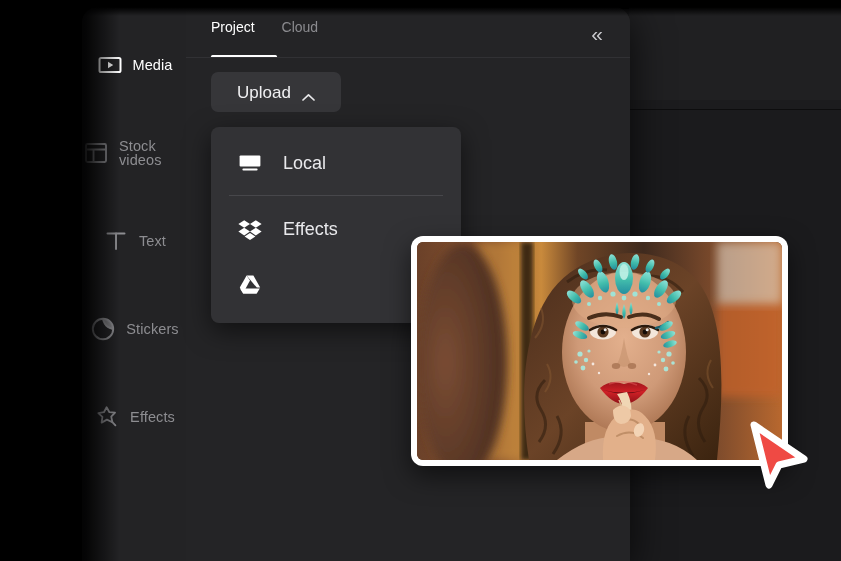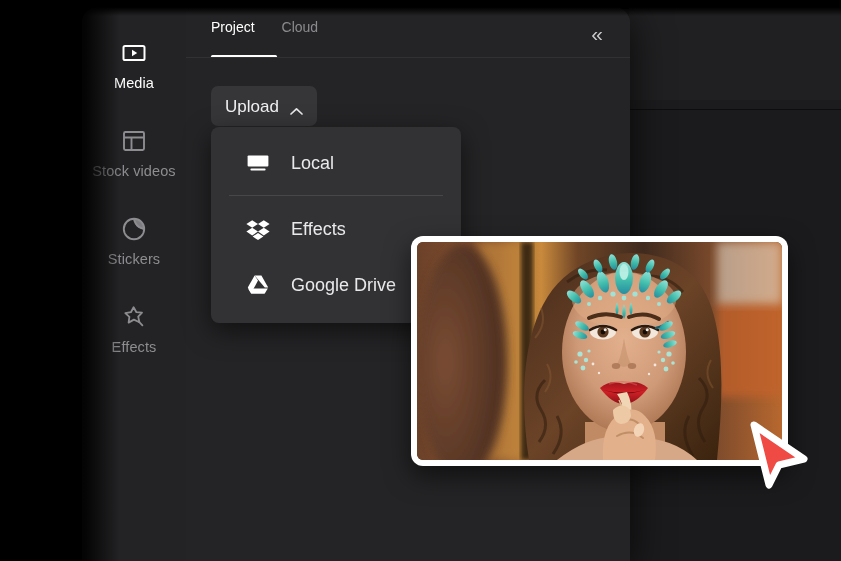--- a/index.html
+++ b/index.html
@@ -105,21 +105,21 @@
     width: 104px;
     height: 554px;
     background: #232325;
     padding-top: 14px;
     box-sizing: border-box;
   }
   .rail-item {
     width: 104px;
     height: 88px;
     display: flex;
-    flex-direction: column;
+    flex-direction: row;
     align-items: center;
     justify-content: center;
     gap: 9px;
     color: #8d8d91;
     cursor: pointer;
     user-select: none;
   }
   .rail-item.active { color: #ffffff; }
   .rail-icon {
     width: 28px;
@@ -198,22 +198,22 @@
   .upload-row {
     position: absolute;
     left: 0;
     top: 51px;
     width: 444px;
     height: 72px;
   }
   .upload-btn {
     position: absolute;
     left: 25px;
-    top: 28px;
-    width: 106px;
+    top: 14px;
+    width: 130px;
     height: 40px;
     background: #363639;
     border-radius: 7px;
     display: flex;
     align-items: center;
     justify-content: center;
     gap: 11px;
     cursor: pointer;
     user-select: none;
   }
@@ -238,21 +238,21 @@
     border-radius: 8px;
     box-shadow: 0 8px 26px rgba(0,0,0,0.55);
     padding: 8px 0 10px 0;
     z-index: 20;
   }
   .menu-item {
     height: 56px;
     display: flex;
     align-items: center;
     gap: 20px;
-    padding-left: 34px;
+    padding-left: 26px;
     cursor: pointer;
     color: #e9e9ec;
     font-size: 18px;
     user-select: none;
   }
   .menu-icon {
     width: 26px;
     height: 26px;
     flex: 0 0 26px;
     display: flex;
@@ -330,20 +330,29 @@
           <svg viewBox="0 0 28 28" fill="none">
             <rect x="4" y="5" width="20" height="18" rx="1.4" stroke="currentColor" stroke-width="1.9"></rect>
             <path d="M4 10.5 H24" stroke="currentColor" stroke-width="1.9"></path>
             <path d="M11.5 10.5 V23" stroke="currentColor" stroke-width="1.9"></path>
           </svg>
         </span>
         <span class="rail-label">Stock videos</span>
       </div>
 
 
+      <div class="rail-item">
+        <span class="rail-icon">
+          <svg viewBox="0 0 28 28" fill="none">
+            <path d="M5.5 6.5 H22.5" stroke="currentColor" stroke-width="2" stroke-linecap="round"></path>
+            <path d="M14 6.5 V22" stroke="currentColor" stroke-width="2" stroke-linecap="round"></path>
+          </svg>
+        </span>
+        <span class="rail-label">Text</span>
+      </div>
 
       <div class="rail-item">
         <span class="rail-icon">
           <svg viewBox="0 0 28 28" fill="none">
             <circle cx="14" cy="14" r="10.2" stroke="currentColor" stroke-width="1.9"></circle>
             <path d="M14 3.9 C14 3.9 14.8 12.2 24.2 14" stroke="currentColor" stroke-width="1.9"></path>
             <path d="M14.4 4.6 C15 11.2 17.4 13.2 23.6 14.6 L23.6 14 C23.6 9 19.4 4.4 14.4 4.1 Z" fill="currentColor" opacity="0.85"></path>
           </svg>
         </span>
         <span class="rail-label">Stickers</span>
@@ -414,21 +423,20 @@
       </div>
 
       <div class="menu-item">
         <span class="menu-icon">
           <svg viewBox="0 0 26 26" width="26" height="26">
             <path d="M9.6 3.4 L16.4 3.4 L23.2 15.6 L19.8 15.6 Z" fill="#ffffff"></path>
             <path d="M9.6 3.4 L2.8 15.6 L6.2 21.0 L13 8.6 Z" fill="#ffffff"></path>
             <path d="M3.0 16.4 L22.8 16.4 L19.6 21.8 L6.2 21.8 Z" fill="#ffffff"></path>
           </svg>
         </span>
-        <span>Google Drive</span>
       </div>
 
     </div>
 
   </div>
 
   <div class="media-card">
     <div class="media-thumb">
       <svg viewBox="0 0 365 218" preserveAspectRatio="xMidYMid slice">
         <defs>

